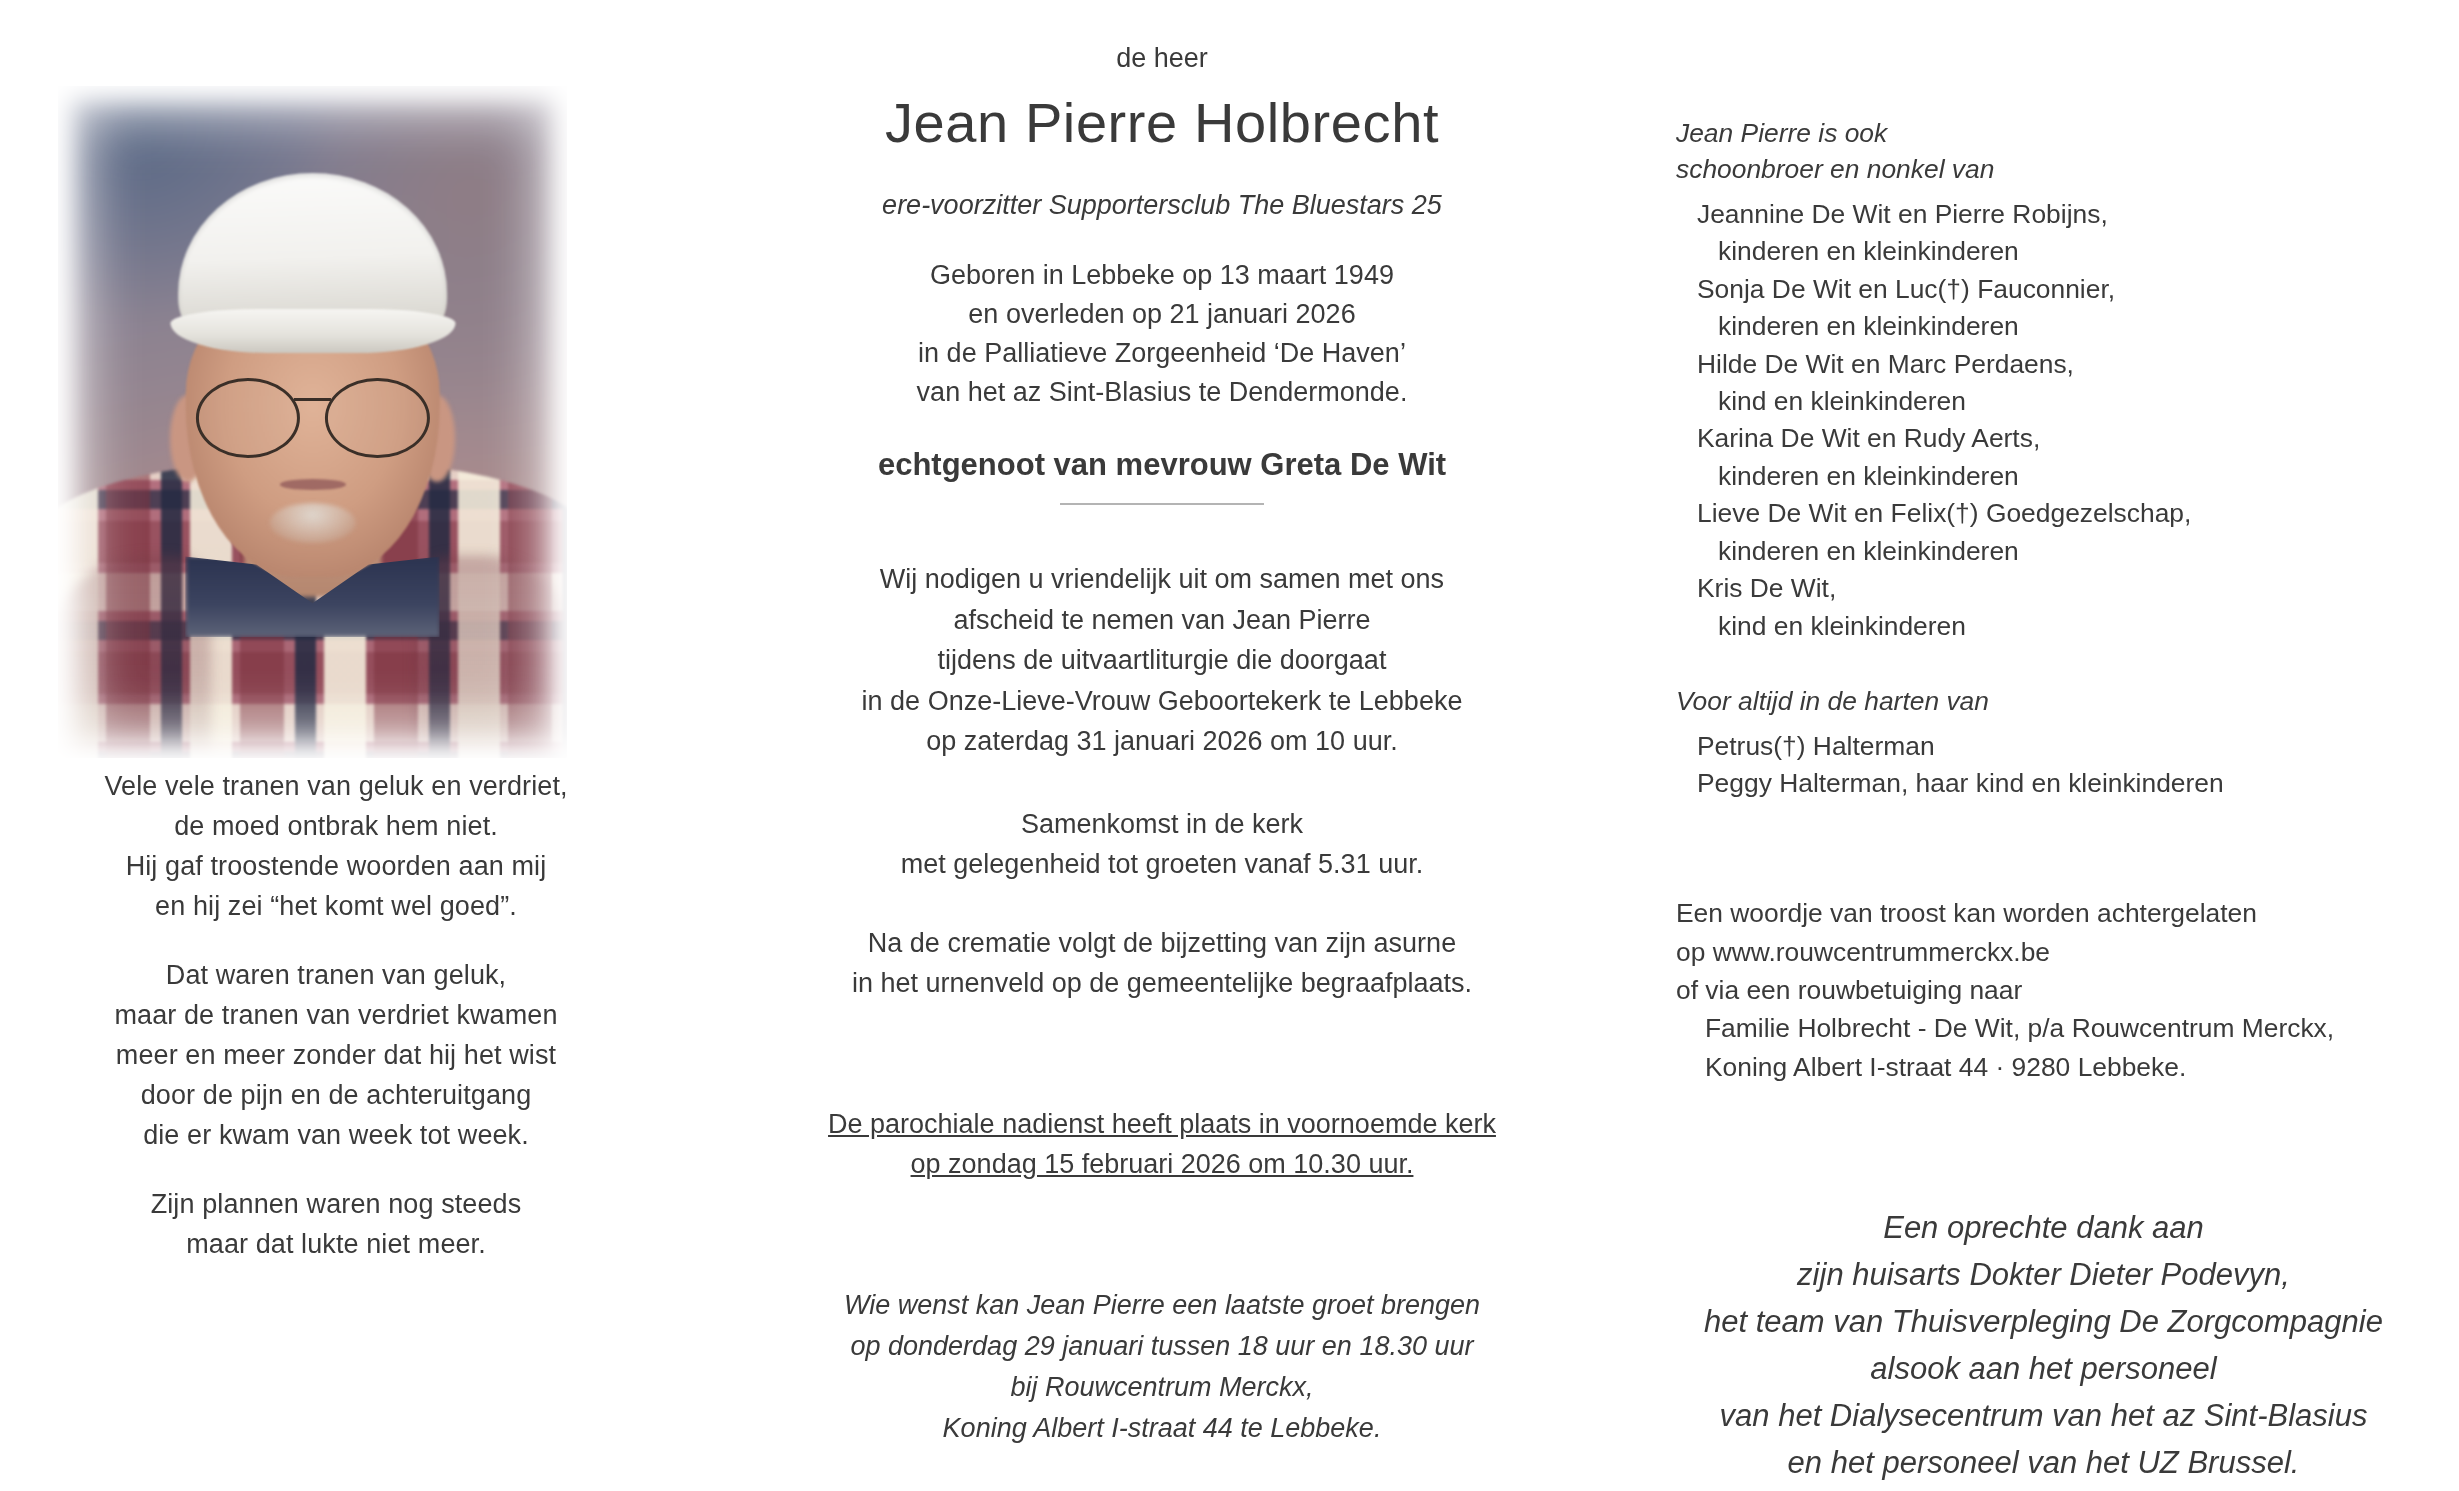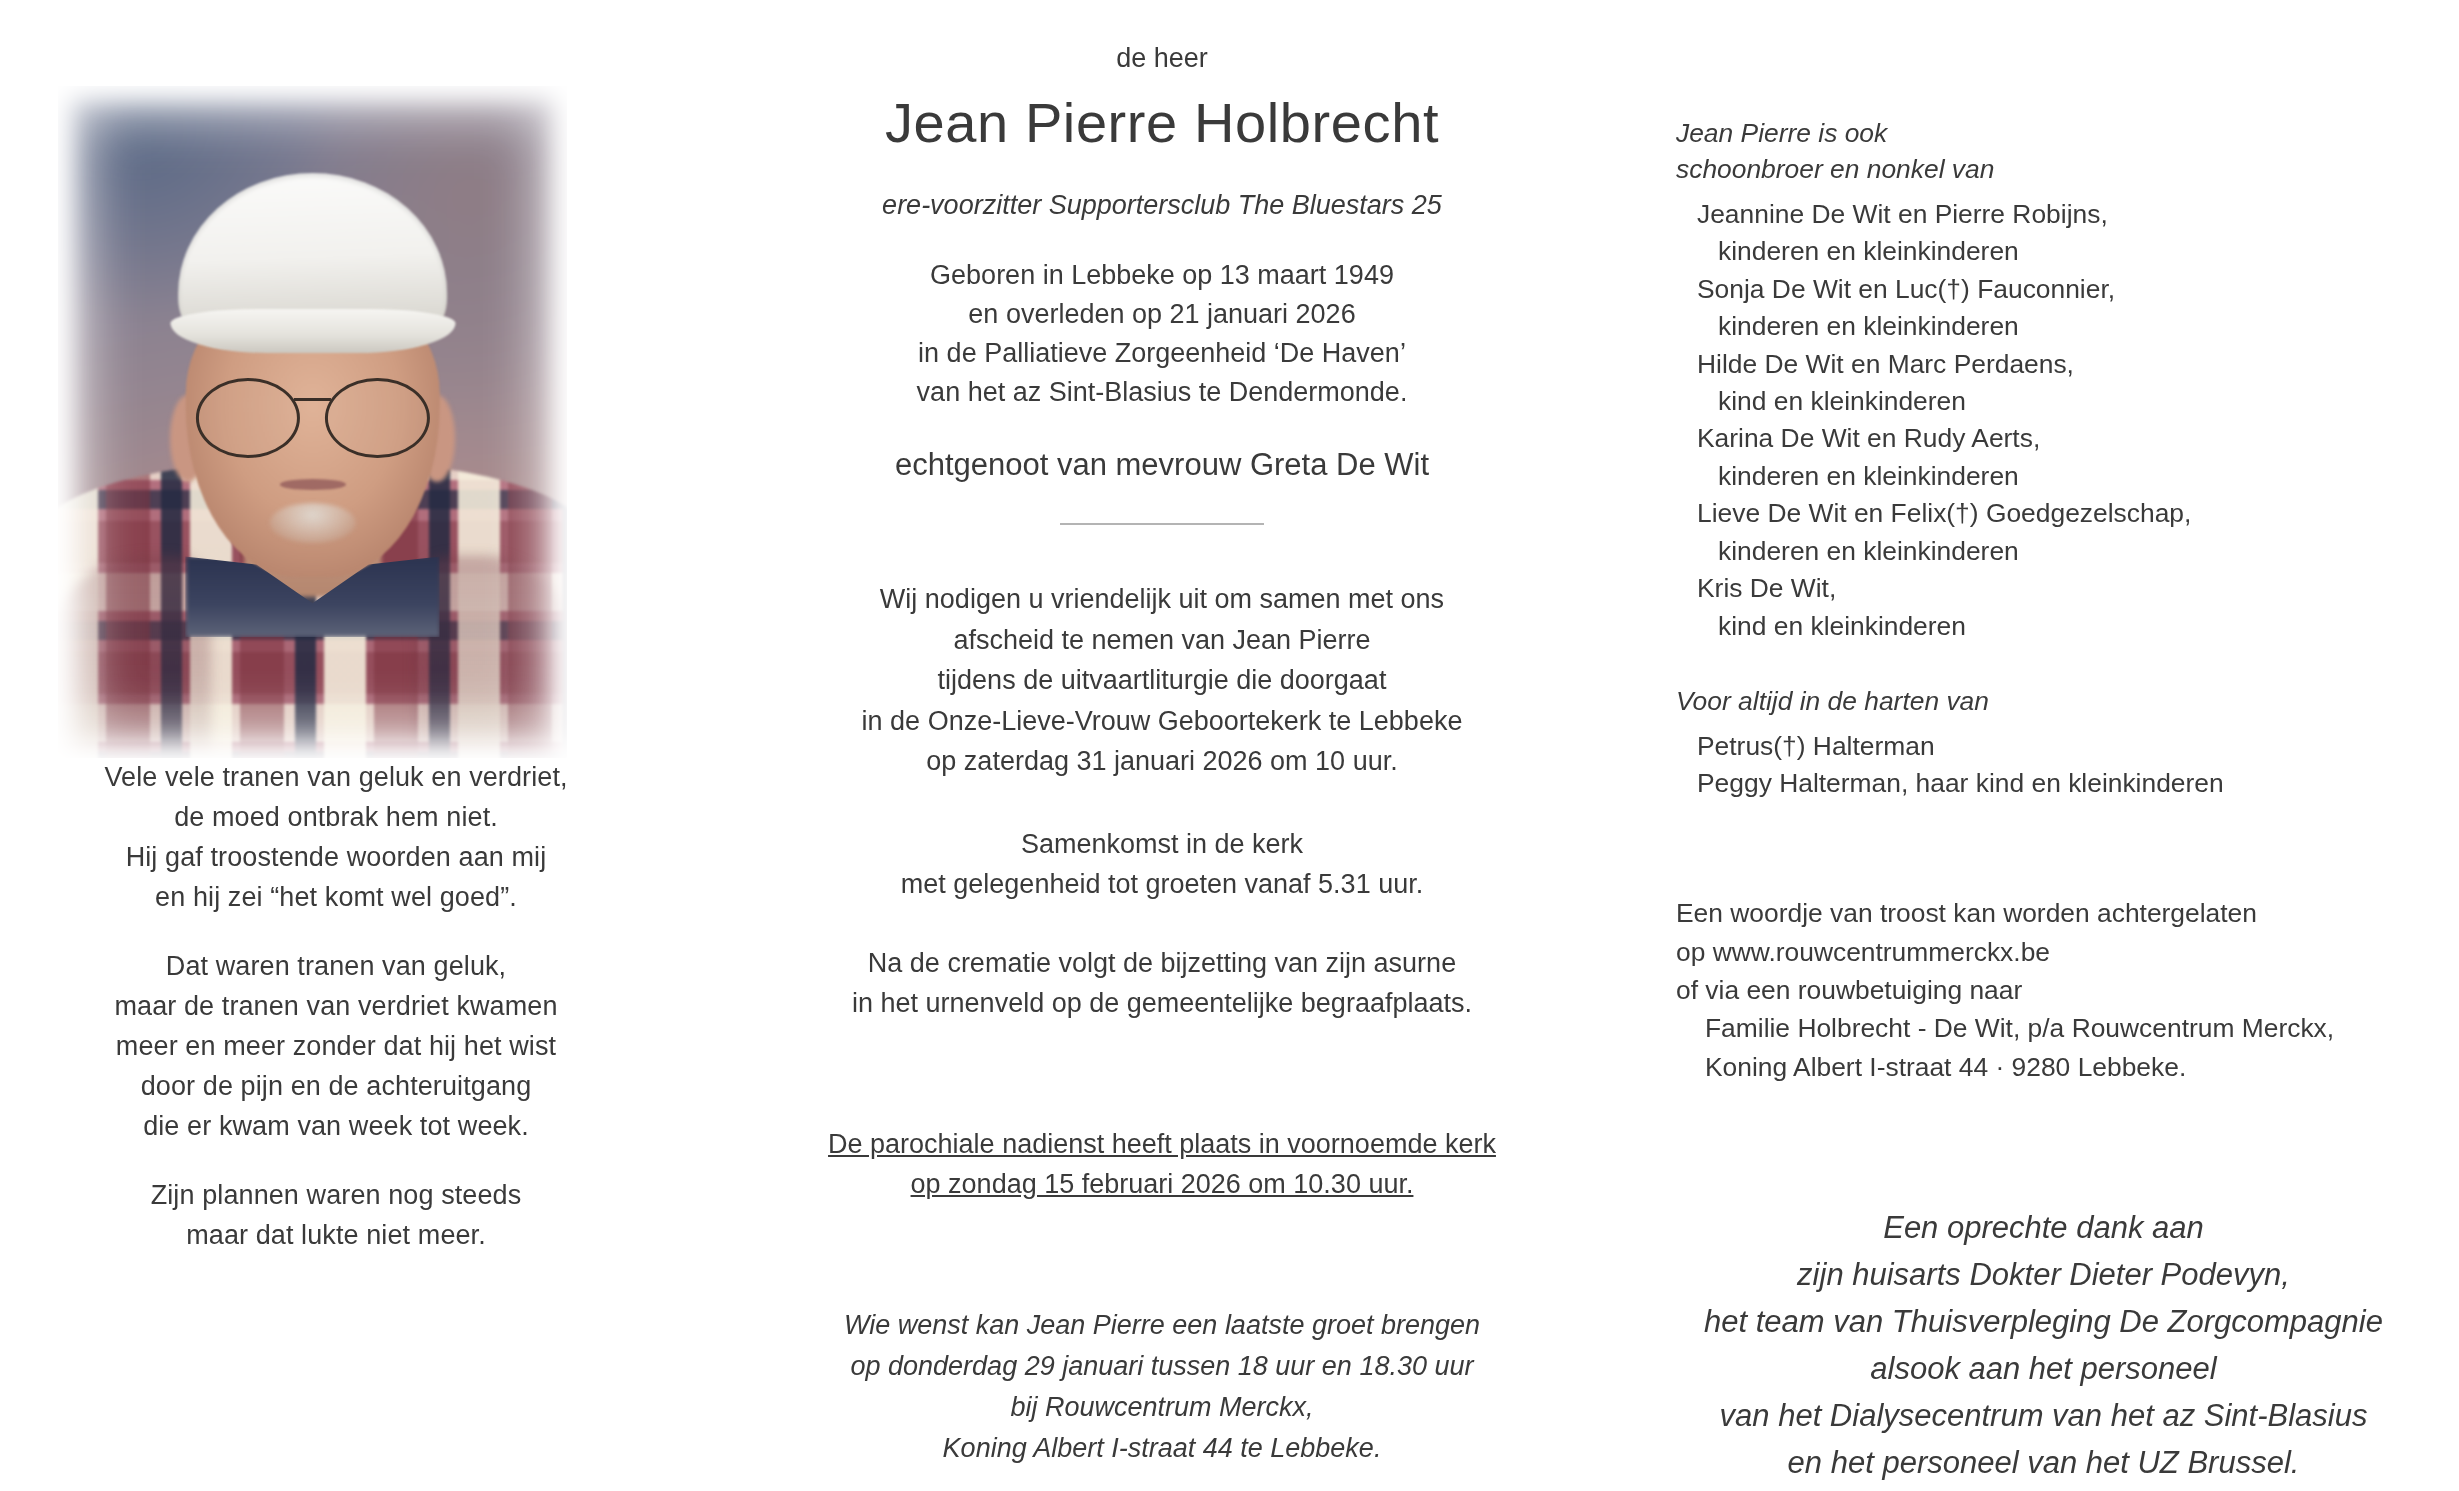--- a/index.html
+++ b/index.html
@@ -225,21 +225,21 @@
   
   .poem {
     margin: 0;
     padding: 0 38px 0 38px;
     text-align: center;
     font-size: 27px;
     line-height: 1.48;
     font-weight: 300;
     letter-spacing: 0.1px;
   }
-  .poem .stanza { margin: 0 0 29px 0; }
+  .poem .stanza { margin: 9px 0 29px 0; }
   .poem .stanza:last-child { margin-bottom: 0; }
   .poem .line { display: block; white-space: nowrap; }
 
   .c-pre {
     font-size: 27px;
     line-height: 1.35;
     margin: 0 0 15.4px 0;
     font-weight: 300;
   }
   .c-name {
@@ -259,22 +259,22 @@
   }
   .c-block {
     font-size: 27px;
     line-height: 1.45;
     font-weight: 400;
     margin: 0 0 33px 0;
   }
   .c-block .line { display: block; white-space: nowrap; }
   .c-spouse {
     font-size: 31px;
-    font-weight: 400;
-    margin: 0 0 37px 0;
+    font-weight: 700;
+    margin: 0 0 17px 0;
     line-height: 1.3;
   }
   .c-rule {
     width: 204px;
     height: 2.9px;
     background: #b4b4b4;
     border: 0;
     margin: 0 auto 54px auto;
   }
   .c-invite {

